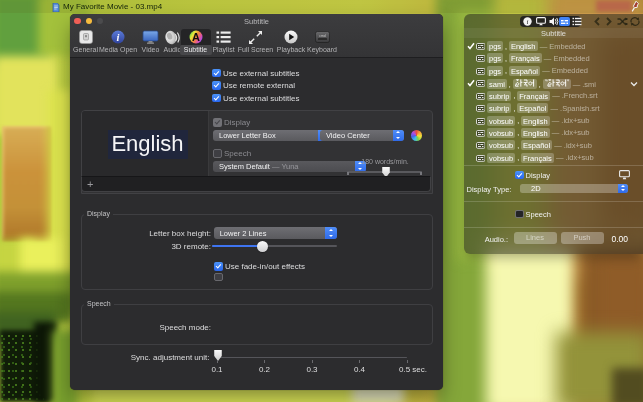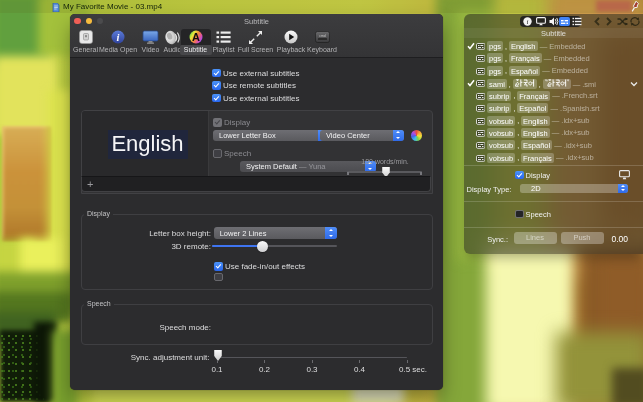--- a/index.html
+++ b/index.html
@@ -258,21 +258,21 @@
 
     <div class="abs" style="left:2.5px;top:171px;font-size:7.5px;">Display Type:</div>
     <div class="abs" style="left:56px;top:169.5px;width:108px;height:9.5px;border-radius:2.5px;background:rgba(255,255,255,0.28);">
       <span style="position:absolute;left:11px;top:0.2px;font-size:7.5px;color:#fff;">2D</span>
       <span class="pcap" style="width:10.5px;"></span>
     </div>
 
     <div class="cb-off-hud abs" style="left:51px;top:195.5px;"></div>
     <div class="abs" style="left:61.5px;top:196px;font-size:7.5px;">Speech</div>
 
-    <div class="abs" style="left:0px;top:220.5px;width:44px;text-align:right;font-size:7.5px;">Sync.:</div>
+    <div class="abs" style="left:0px;top:220.5px;width:44px;text-align:right;font-size:7.5px;">Audio.:</div>
     <div class="abs" style="left:49.5px;top:218px;width:43px;height:12px;border-radius:3px;background:rgba(255,255,255,0.3);text-align:center;color:rgba(255,255,255,0.55);font-size:7.5px;line-height:12px;">Lines</div>
     <div class="abs" style="left:96.5px;top:218px;width:43px;height:12px;border-radius:3px;background:rgba(255,255,255,0.3);text-align:center;color:rgba(255,255,255,0.55);font-size:7.5px;line-height:12px;">Push</div>
     <div class="abs" style="left:147.5px;top:219.5px;font-size:8.5px;color:#fff;">0.00</div>
   </div>
 
   <div id="prefs" class="abs" style="left:70px;top:14px;width:373px;height:376px;border-radius:5px;background:#2c2c2e;box-shadow:0 10px 20px -2px rgba(0,0,0,0.42),0 0 1px rgba(0,0,0,0.65);color:#dededf;font-size:8px;">
 
     <div class="abs" style="left:0;top:0;width:373px;height:42.5px;border-radius:5px 5px 0 0;background:linear-gradient(#3c3c3e,#343436);border-bottom:1px solid #1e1e20;"></div>
     <div class="abs" style="left:4.3px;top:3.9px;width:6.4px;height:6.4px;border-radius:50%;background:#f05f56;"></div>
     <div class="abs" style="left:15.5px;top:3.9px;width:6.4px;height:6.4px;border-radius:50%;background:#f6bb3e;"></div>
@@ -381,21 +381,21 @@
             <rect x="0.5" y="1.5" width="14" height="11" rx="2" fill="url(#gk)" stroke="#1a1a1a" stroke-width="0.6"></rect>
             <rect x="3" y="8" width="9" height="2" rx="0.5" fill="#2a2a2a"></rect>
             <text x="7.5" y="6.5" font-size="3.5" text-anchor="middle" fill="#c8c8c8">cmd</text>
           </svg></div>
         <div style="position:absolute;left:217px;top:32px;width:70px;text-align:center;font-size:7px;white-space:nowrap;color:#b4b4b6;">Keyboard</div>
       </div>
 
     <div class="cb-blue abs" style="left:142px;top:54.7px;"></div>
       <div class="abs" style="left:153px;top:54.5px;">Use external subtitles</div>
     <div class="cb-blue abs" style="left:142px;top:67.2px;"></div>
-      <div class="abs" style="left:153px;top:67px;">Use remote subtitles</div>
+      <div class="abs" style="left:153px;top:67px;">Use remote external</div>
     <div class="cb-blue abs" style="left:142px;top:79.7px;"></div>
       <div class="abs" style="left:153px;top:79.5px;">Use external subtitles</div>
 
     <div class="abs" style="left:11px;top:95.5px;width:350px;height:82px;border:1px solid #414144;border-radius:4px 4px 0 0;background:#323234;overflow:hidden;">
 
       <div class="abs" style="left:0;top:0;width:126px;height:66px;background:#29292b;border-right:1px solid #3a3a3c;"></div>
       <div class="abs" style="left:25.5px;top:19px;width:80px;height:29px;background:#20263c;"></div>
       <div class="abs" style="left:25.5px;top:19px;width:80px;height:29px;text-align:center;line-height:28.5px;font-size:22px;color:#f5f5f7;">English</div>
 
       <div class="cb-dis abs" style="left:131px;top:7.5px;"></div>
@@ -405,21 +405,21 @@
           <span class="pcap"></span>
         </div>
       <div class="pop abs" style="left:238px;top:19px;width:84px;height:11.5px;">
           <span class="pt">Video Center</span>
           <span class="pcap"></span>
         </div>
       <div class="abs" style="left:329px;top:19.5px;width:11px;height:11px;border-radius:50%;background:conic-gradient(#e84f3d,#f6a93b,#f3e43a,#7ed348,#3bbcf0,#4a62e8,#b04ae8,#e84f3d);"></div>
 
       <div class="cb-off abs" style="left:131px;top:38.5px;"></div>
       <div class="abs" style="left:142px;top:38px;color:#8b8b90;">Speech</div>
-      <div class="pop abs" style="left:131px;top:50px;width:136px;height:11.5px;background:linear-gradient(#59595d,#4c4c50);margin-left:27px;">
+      <div class="pop abs" style="left:131px;top:50px;width:153px;height:11.5px;background:linear-gradient(#59595d,#4c4c50);">
           <span class="pt">System Default <span style="color:#97979c"> — Yuna</span></span>
           <span class="pcap"></span>
         </div>
       <div class="abs" style="left:270px;top:47px;width:66px;font-size:7px;color:#9a9a9e;text-align:center;">180 words/min.</div>
       <div class="abs" style="left:265px;top:60.5px;width:75px;height:1.5px;background:#5a5a5e;border-radius:1px;"></div>
       <div class="abs" style="left:265px;top:61.5px;width:2px;height:3px;background:#77777c;"></div>
       <div class="abs" style="left:338px;top:61.5px;width:2px;height:3px;background:#77777c;"></div>
       <div class="thumb-dir abs" style="left:299.5px;top:56px;"></div>
     </div>
 

